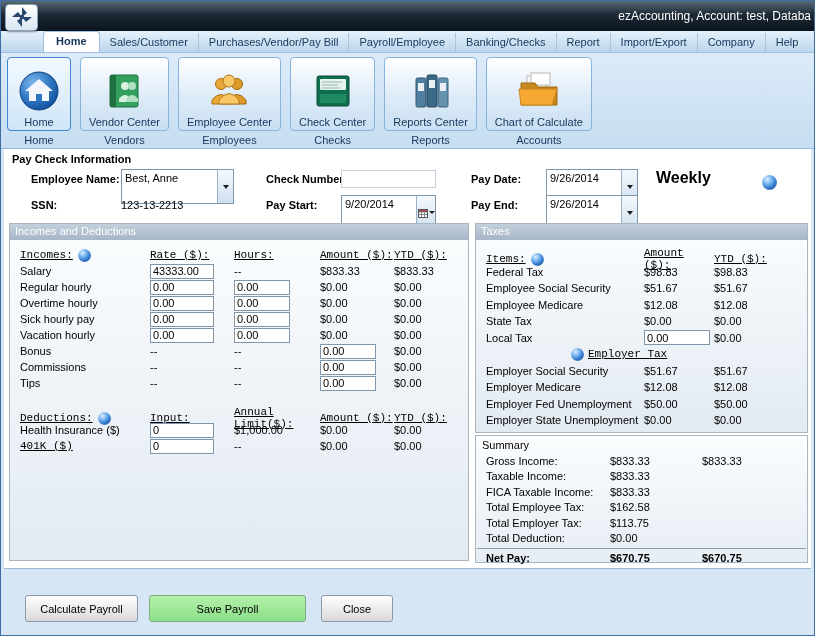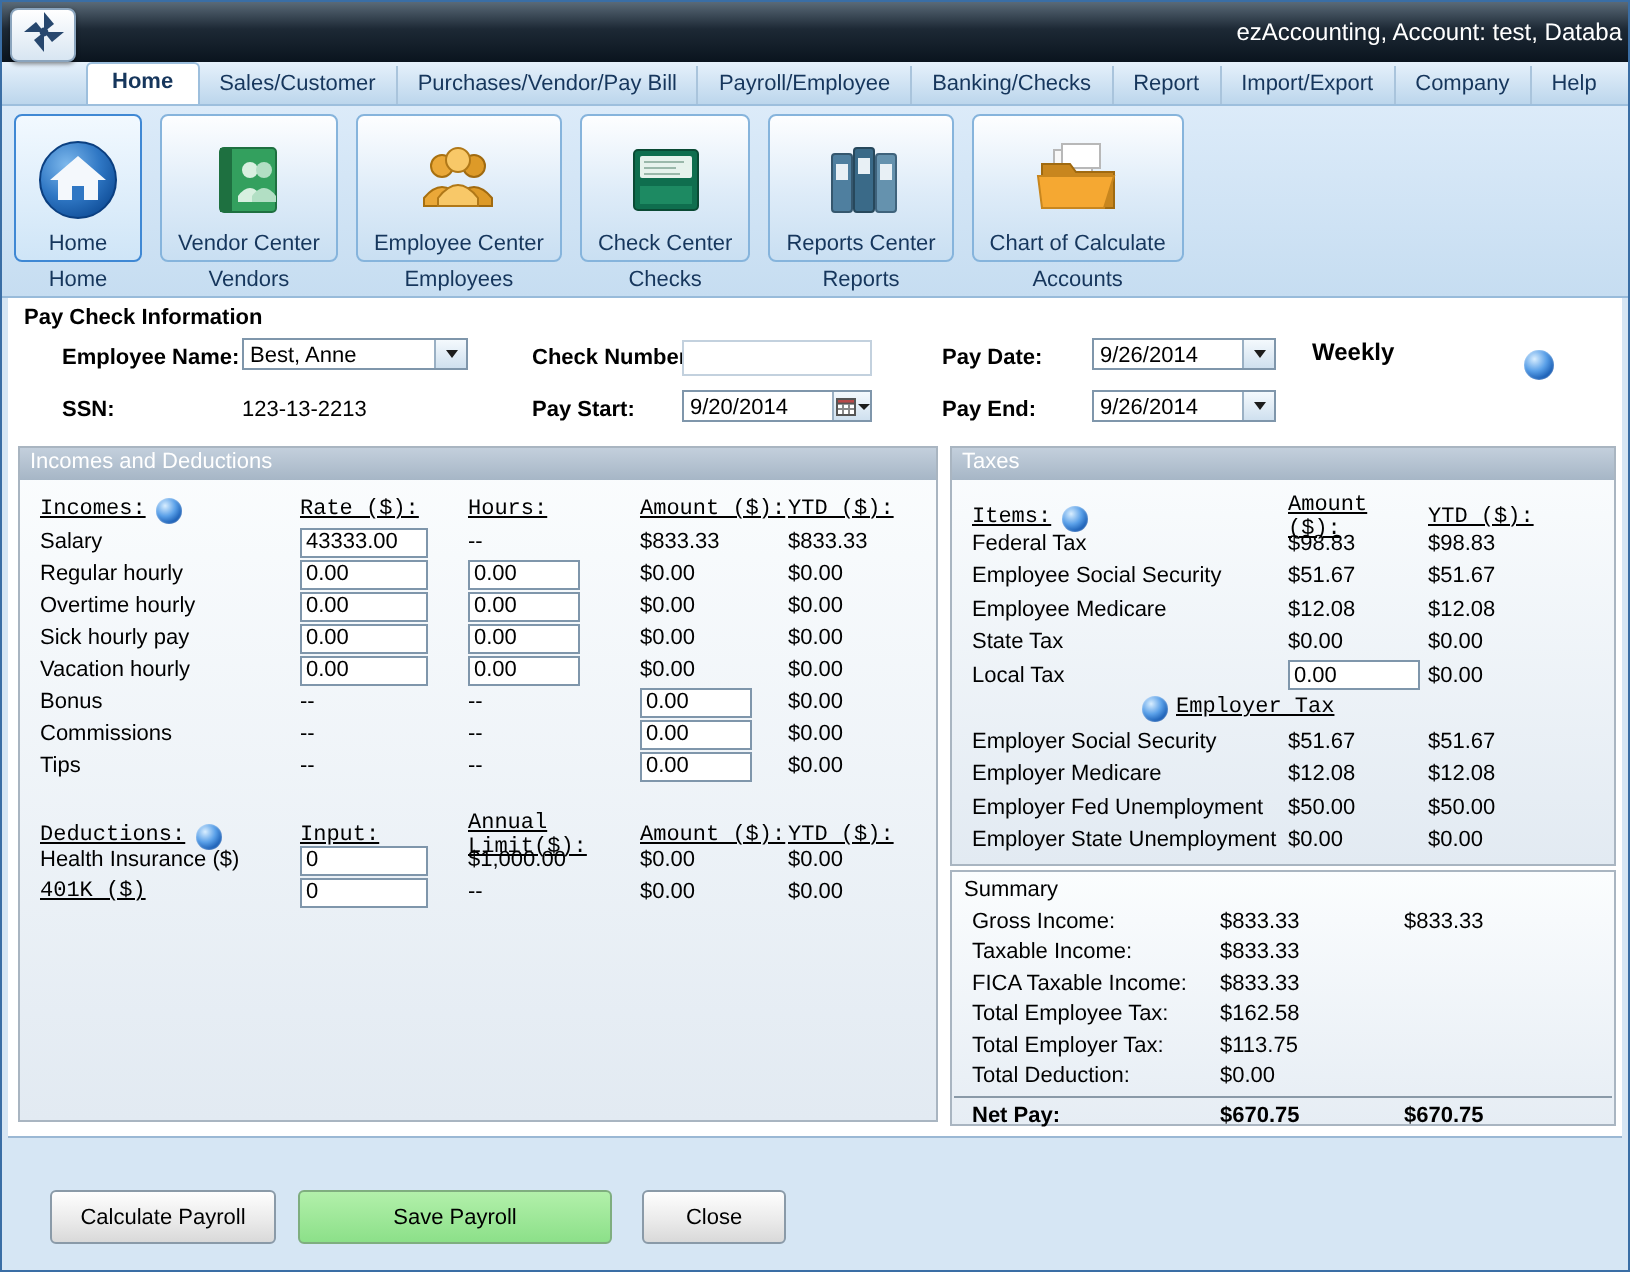--- a/index.html
+++ b/index.html
@@ -45,21 +45,21 @@
 
   .globe { display:inline-block; width:13px; height:13px; border-radius:50%; vertical-align:middle;
     background:radial-gradient(circle at 35% 30%, #d9eeff, #5aa0e8 42%, #1458b0 76%, #0a3f86);
     box-shadow:inset 0 0 1px rgba(255,255,255,.7); cursor:pointer; }
 
   .tin { height:15px; border:1px solid #7f96ab; background:#fff; padding:1px 2px;
     font:11px "Liberation Sans", sans-serif; color:#000; }
   .w64 { width:64px; } .w56 { width:56px; } .w66 { width:66px; }
   .faint { border-color:#c3d1de; }
 
-  .combo { display:flex; height:16px; border:1px solid #7f96ab; background:#fff; cursor:pointer; }
+  .combo { display:flex; height:35px; border:1px solid #7f96ab; background:#fff; cursor:pointer; }
   .combo .ctext { flex:1; padding:2px 3px 0; white-space:nowrap; overflow:hidden; }
   .combo .cbtn { width:16px; border-left:1px solid #9ab0c4; display:flex; align-items:center;
     justify-content:center; background:linear-gradient(#f4f9fd,#cfe0ef); }
   .caret { width:0; height:0; border-left:3.5px solid transparent; border-right:3.5px solid transparent;
     border-top:4px solid #1c1c1c; }
 
   
   .panel { position:absolute; border:1px solid #a9b5c1; background:linear-gradient(#fbfdfe,#e2eaf2); }
   .panel-header { height:16px; color:#fff; padding:1px 0 0 5px;
     background:linear-gradient(#c3cfdc,#a6b6c6); }
@@ -255,21 +255,21 @@
     <input class="tin faint abs" style="left: 337px; top: 21px; width: 95px; height: 18px;" value="">
 
     <div class="abs b" style="left:467px; top:24px;">Pay Date:</div>
     <div class="combo abs" style="left:542px; top:20px; width:92px;">
       <span class="ctext">9/26/2014</span>
       <span class="cbtn">
           <span class="caret"></span>
         </span>
     </div>
 
-    <div class="abs b" style="left:652px; top:20px; font-size:12px;">Weekly</div>
+    <div class="abs b" style="left:652px; top:20px; font-size:16px;">Weekly</div>
     <span class="globe abs" style="left:758px; top:26px; width:15px; height:15px;"></span>
 
     <div class="abs b" style="left:27px; top:50px;">SSN:</div>
     <div class="abs" style="left:117px; top:50px;">123-13-2213</div>
 
     <div class="abs b" style="left:262px; top:50px;">Pay Start:</div>
     <div class="combo abs" style="left:337px; top:46px; width:95px;">
       <span class="ctext">9/20/2014</span>
       <span class="dp-btn">
         <svg width="10" height="10" viewBox="0 0 10 10">

